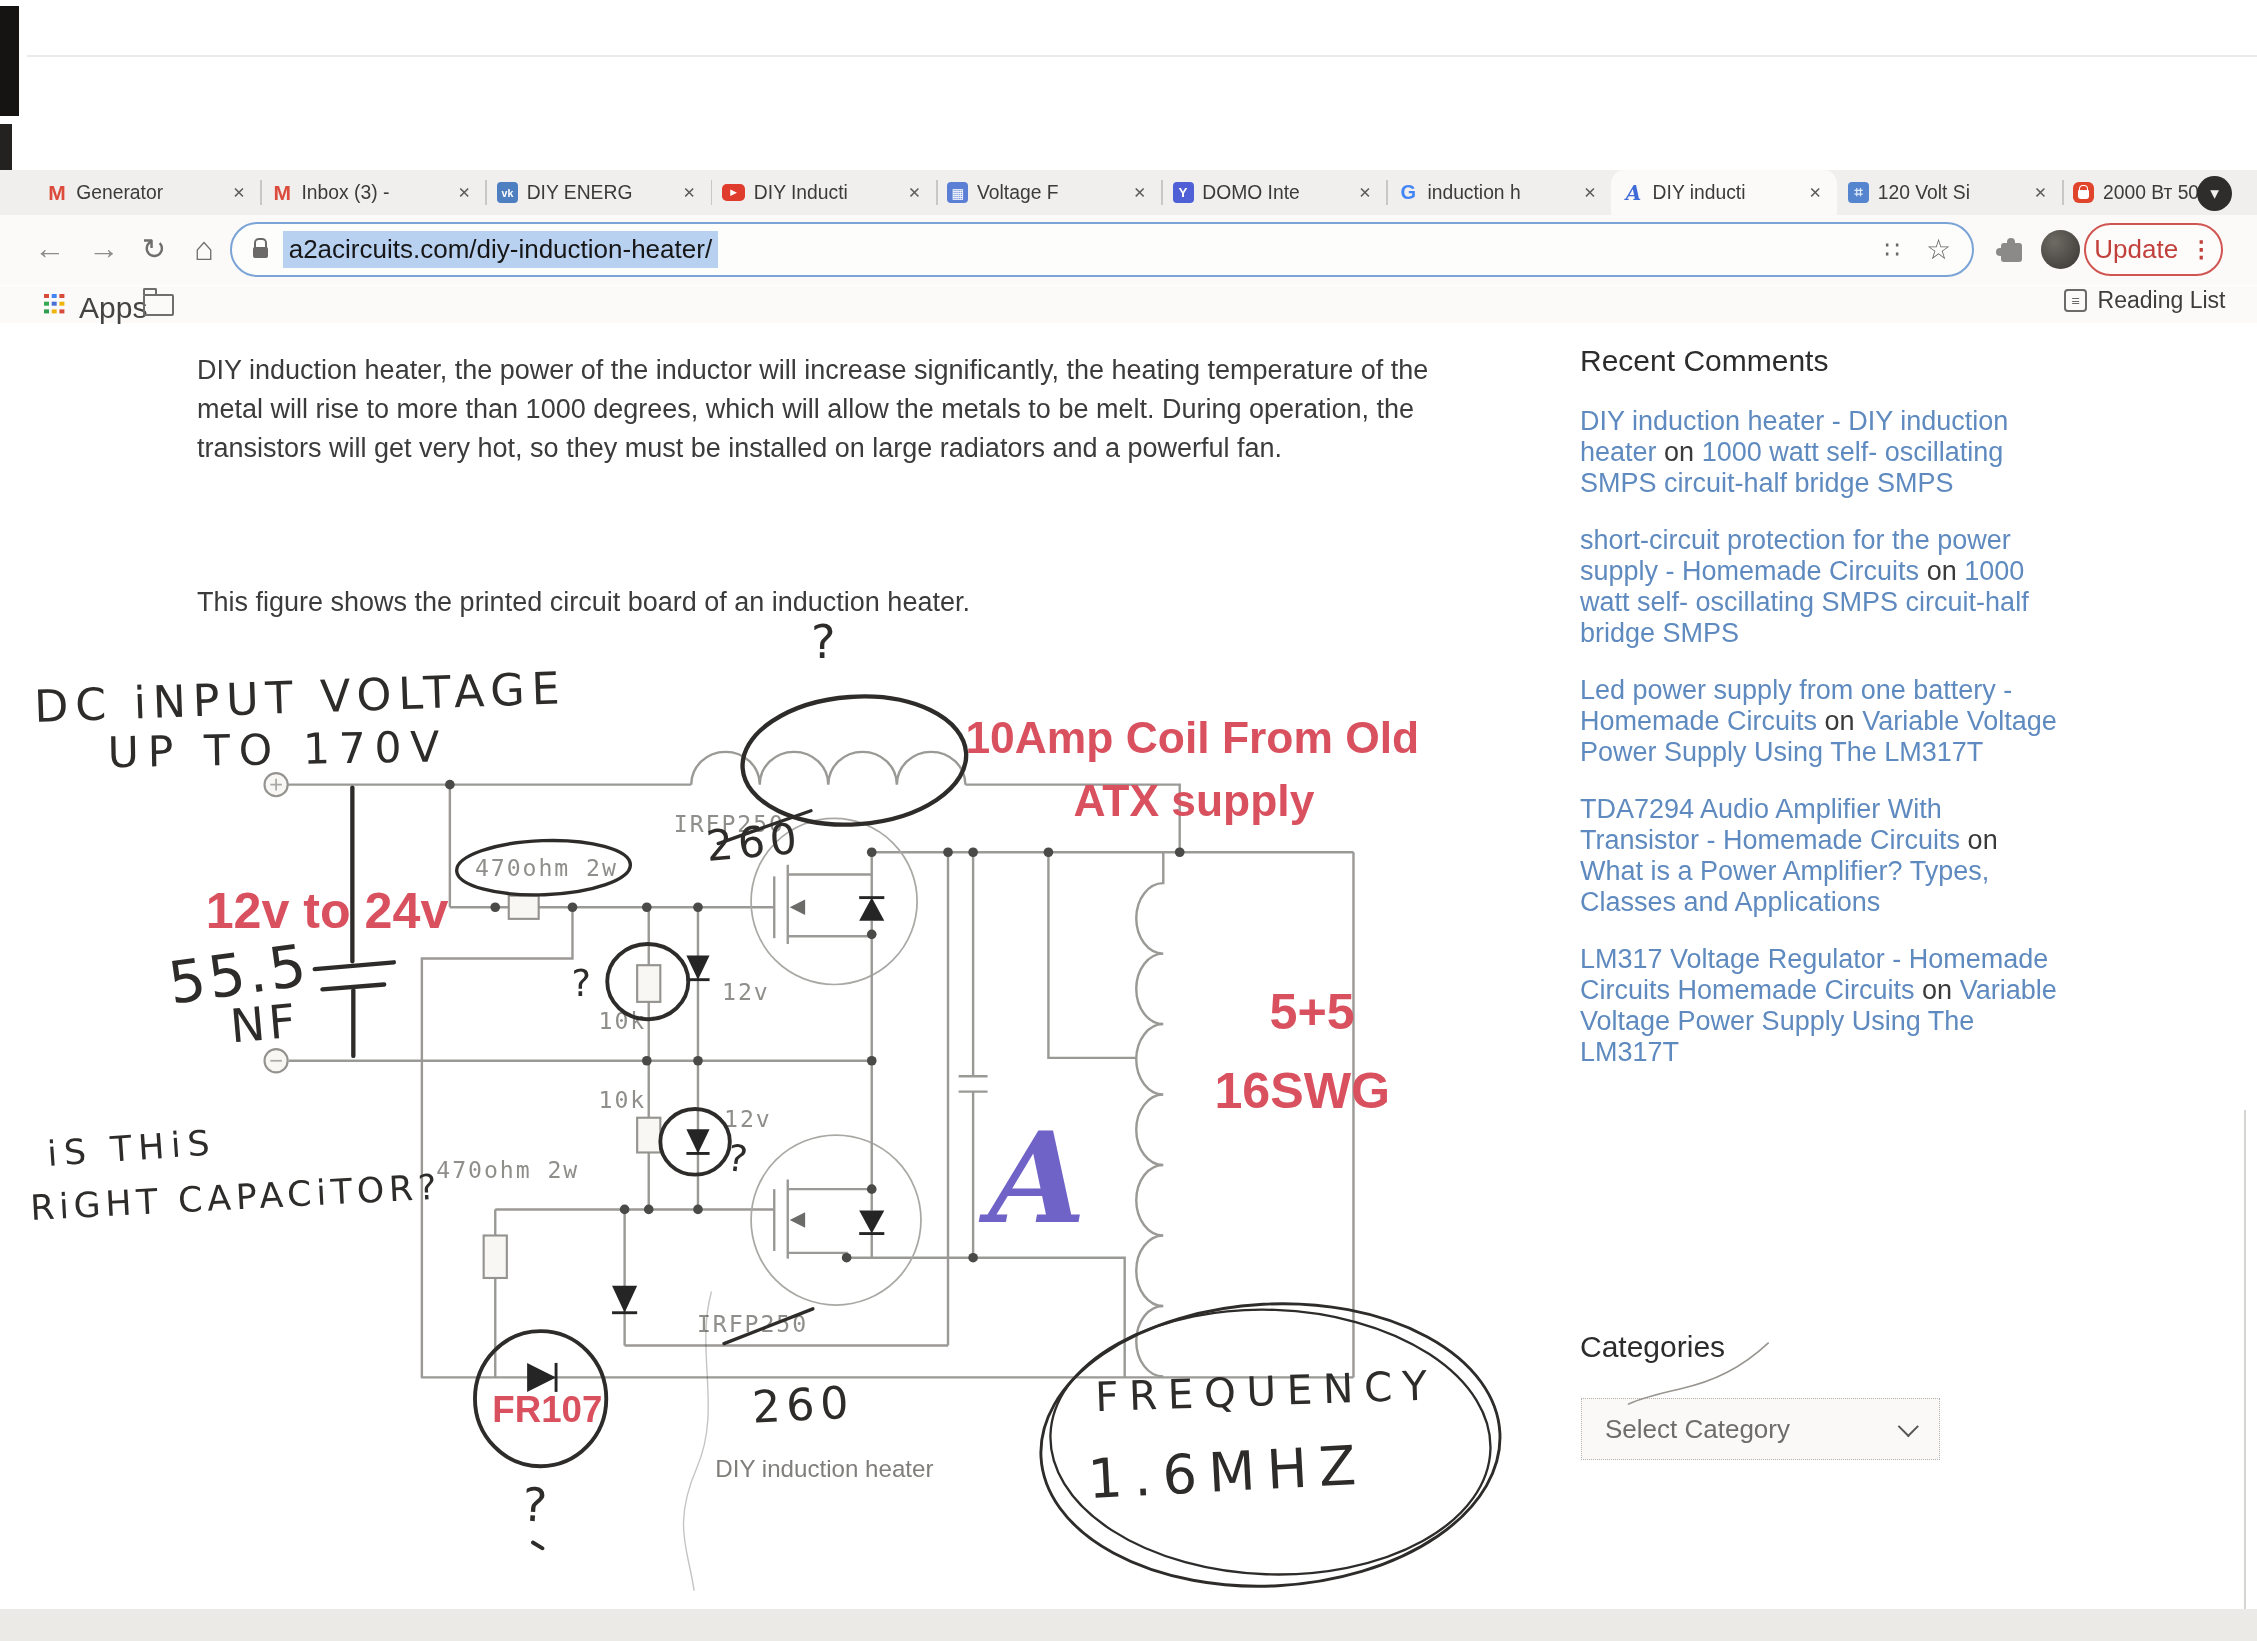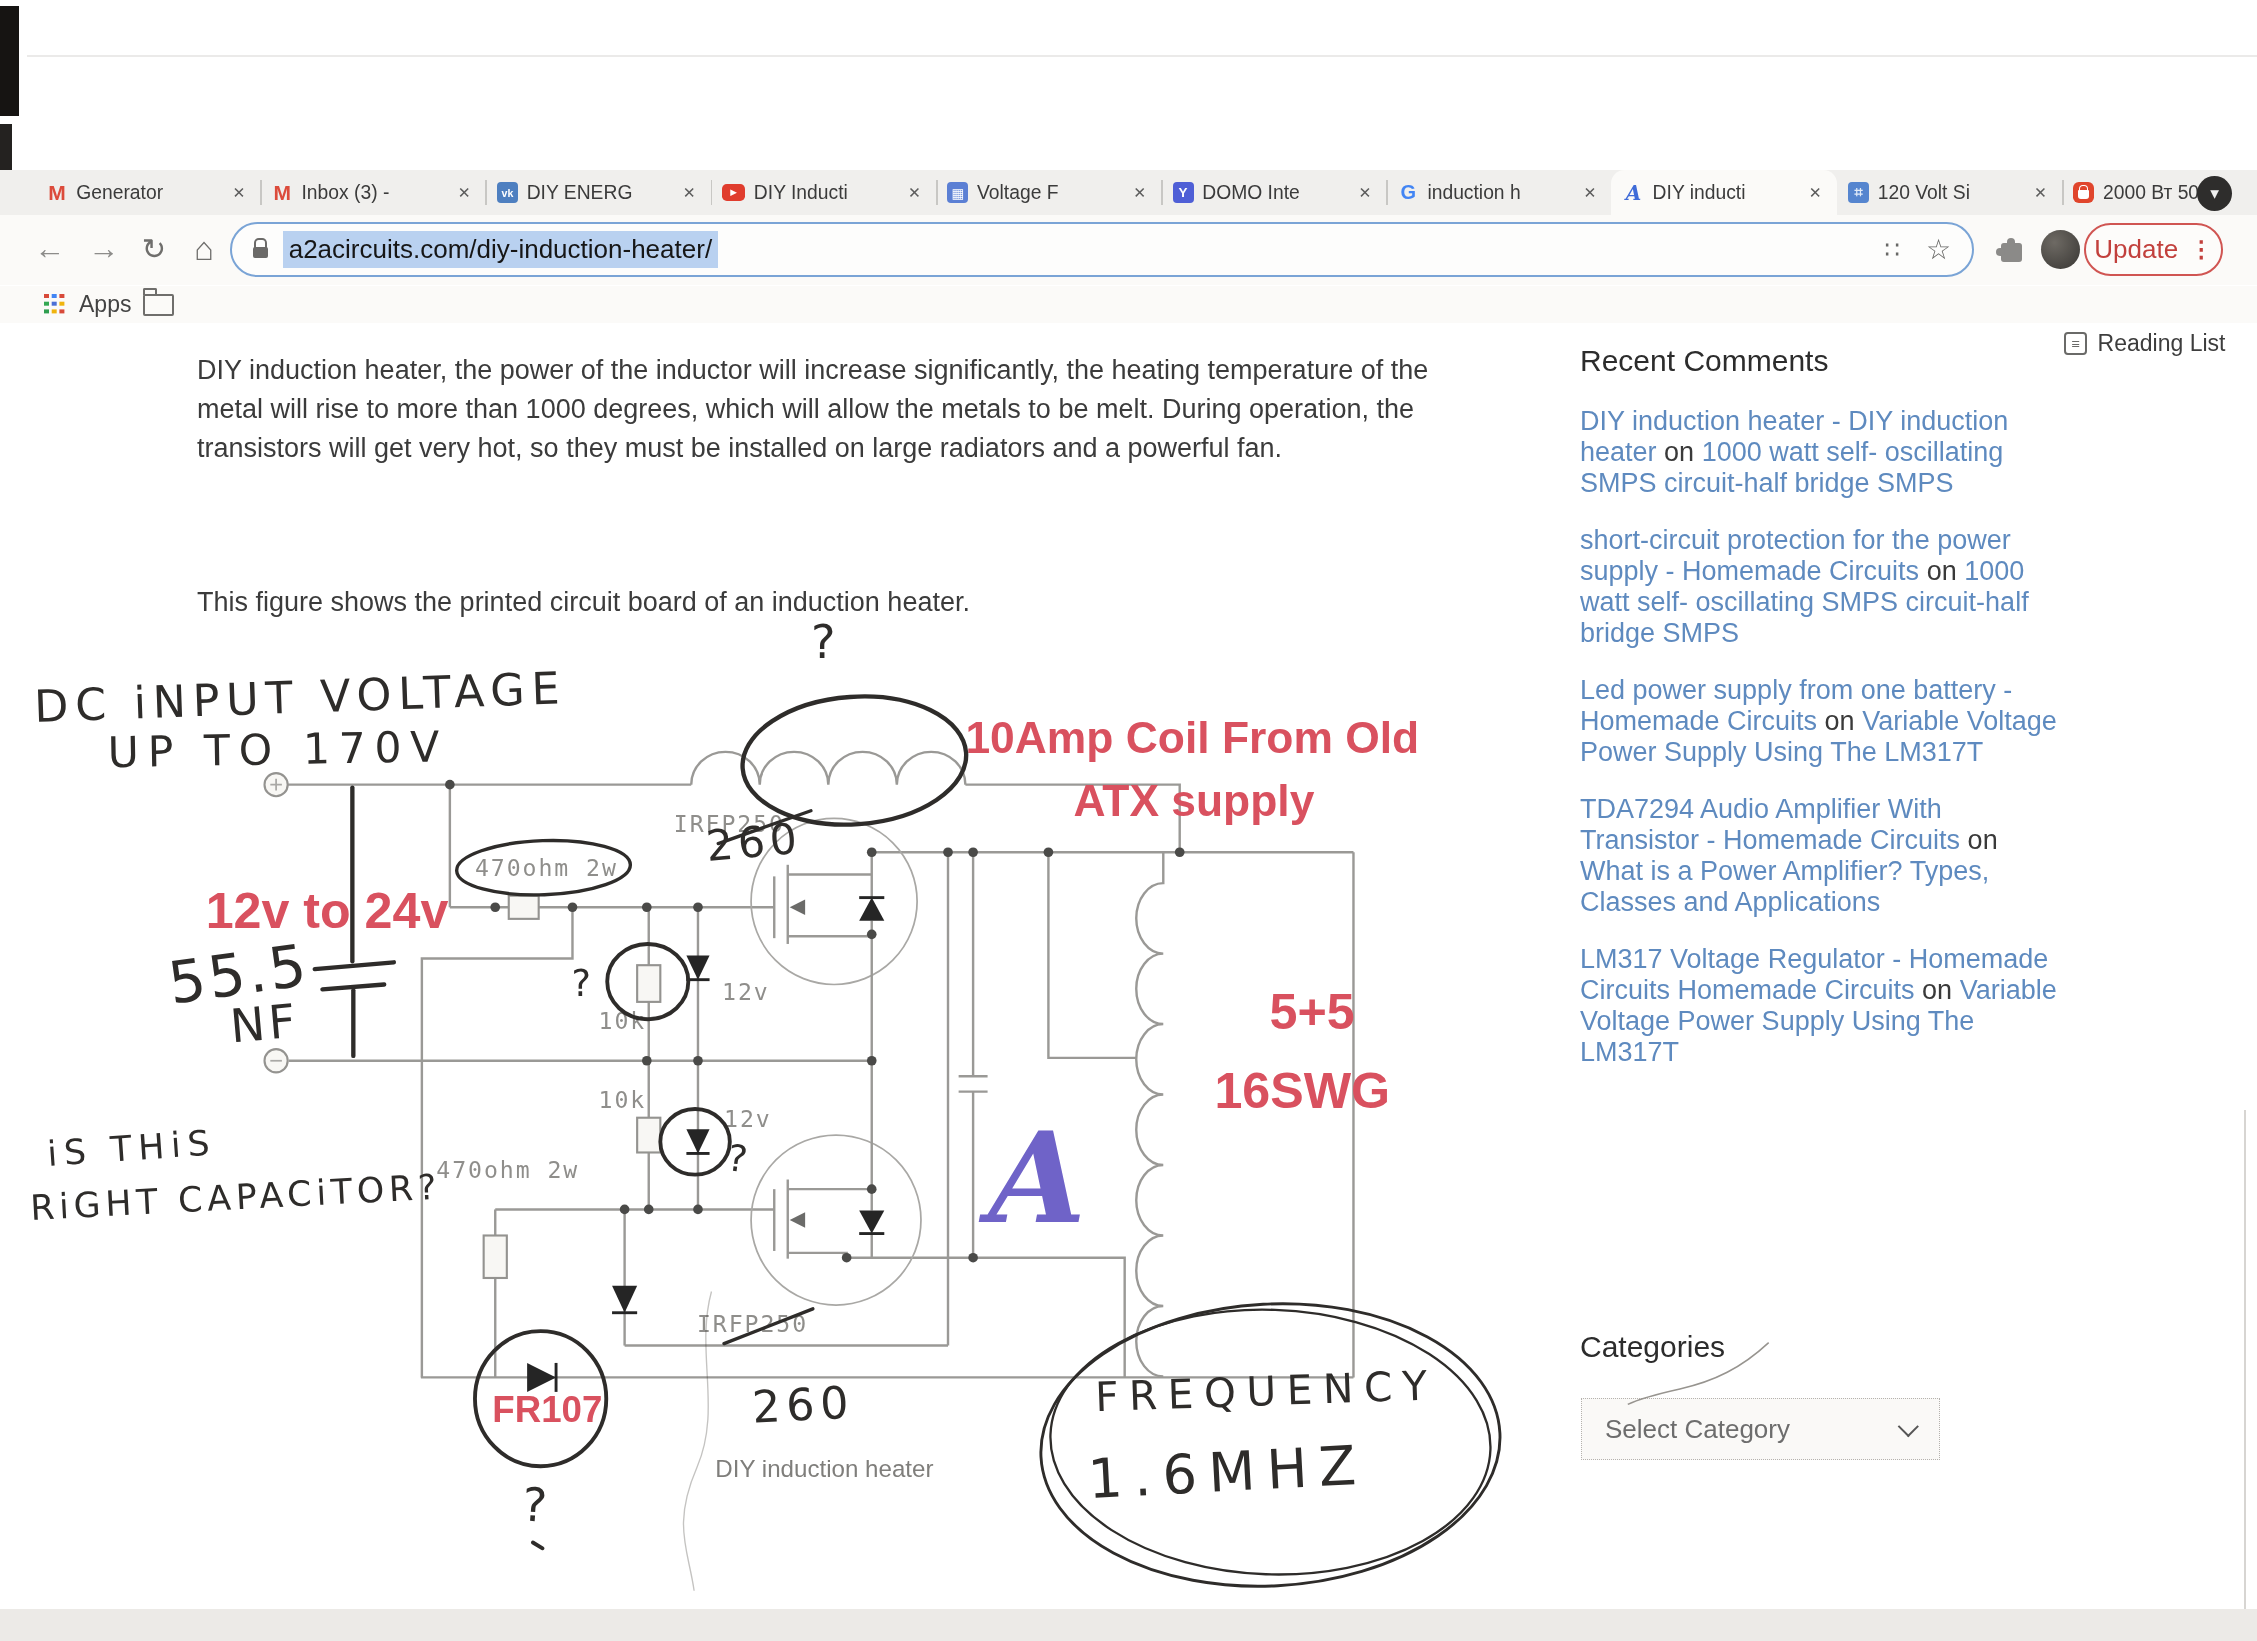--- a/index.html
+++ b/index.html
@@ -62,24 +62,24 @@
   .update{position:absolute;left:2084px;top:223px;width:139px;height:53px;border:2.9px solid #d05552;border-radius:29px;box-sizing:border-box;display:flex;align-items:center;justify-content:center;background:#fdfcfa;}
   .update-label{color:#c2403c;font-size:26px;font-weight:500;}
   .kebab{margin-left:11.6px;color:#c2403c;font-size:23px;font-weight:700;}
   .kebab::before{content:"⋮";}
 
   
   .bkmrow{position:absolute;top:286px;left:0;right:0;height:37px;background:#fbfaf8;}
   .appsgrid{position:absolute;left:44px;top:7.7px;width:20px;height:20px;}
   .appsgrid::before{content:"";position:absolute;width:4.8px;height:4.8px;background:#d84a3a;
     box-shadow:7.7px 0 0 #4285f4,15.4px 0 0 #d84a3a,0 7.7px 0 #34a853,7.7px 7.7px 0 #4b6fd6,15.4px 7.7px 0 #f0b40e,0 15.4px 0 #2f9e4f,7.7px 15.4px 0 #f0b40e,15.4px 15.4px 0 #d84a3a;}
-  .apps-label{position:absolute;left:79px;top:4.8px;font-size:23px;color:#434343;}
+  .apps-label{position:absolute;left:79px;top:4.8px;font-size:30px;color:#434343;}
   .folder{position:absolute;left:143px;top:7.7px;width:27px;height:18.3px;border:2.4px solid #6f6e6c;border-radius:1.9px;}
   .folder::before{content:"";position:absolute;top:-7.7px;left:-1.9px;width:9.7px;height:4.8px;border:2.4px solid #6f6e6c;border-bottom:none;border-radius:1.9px 1.9px 0 0;}
-  .readinglist{position:absolute;left:2064px;top:287px;display:flex;align-items:center;gap:10.6px;margin-top:43px;}
+  .readinglist{position:absolute;left:2064px;top:287px;display:flex;align-items:center;gap:10.6px;}
   .rl-icon{width:23px;height:23px;border:2.4px solid #6a6a68;border-radius:3.9px;display:flex;align-items:center;justify-content:center;box-sizing:border-box;}
   .rl-icon::before{content:"≡";font-size:14.5px;color:#6a6a68;}
   .rl-label{font-size:23px;color:#3d3d3d;}
 
   
   .para{position:absolute;left:197px;width:1247px;font-size:27px;line-height:39px;color:#3b3b3b;}
   .p1{top:324px;}
   .p2{top:477px;}
   .p3{top:556px;}
 

